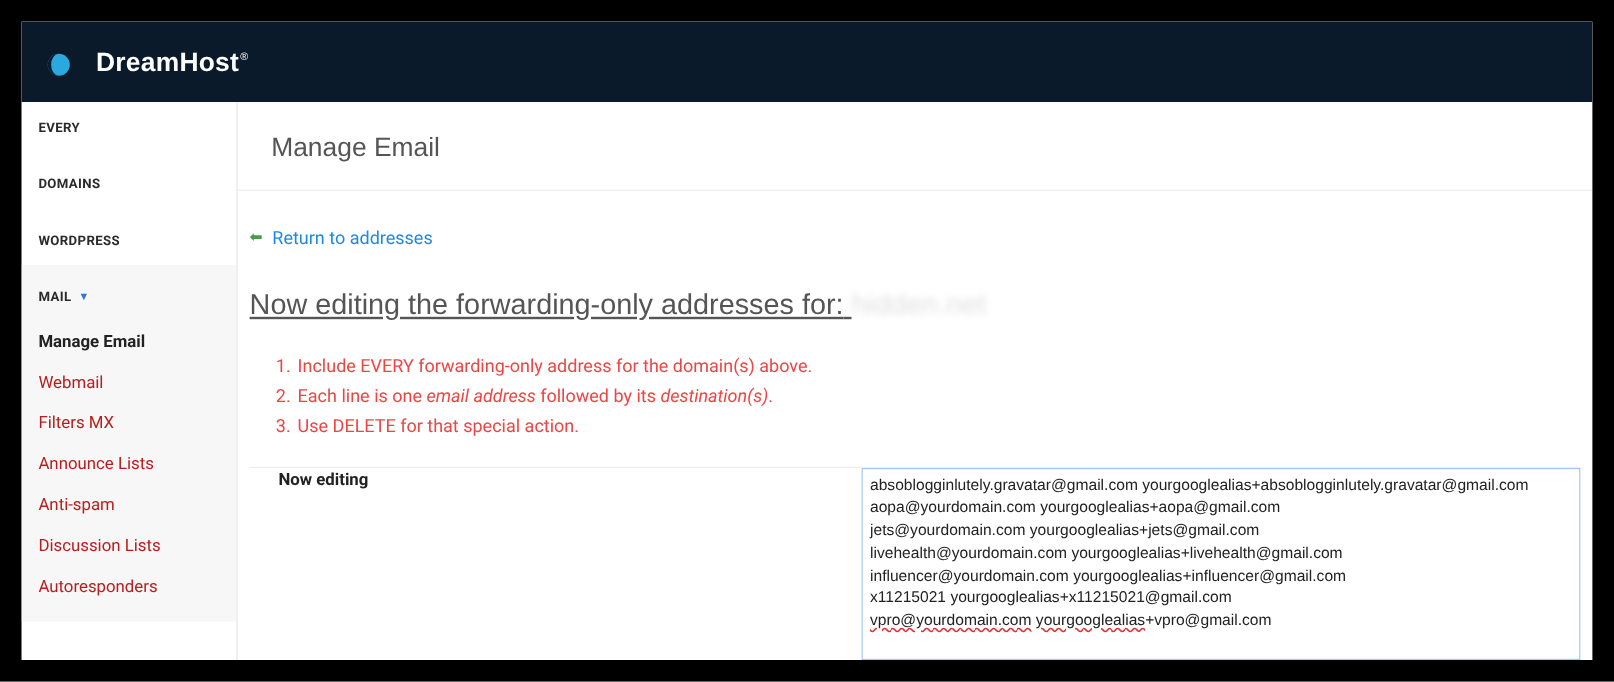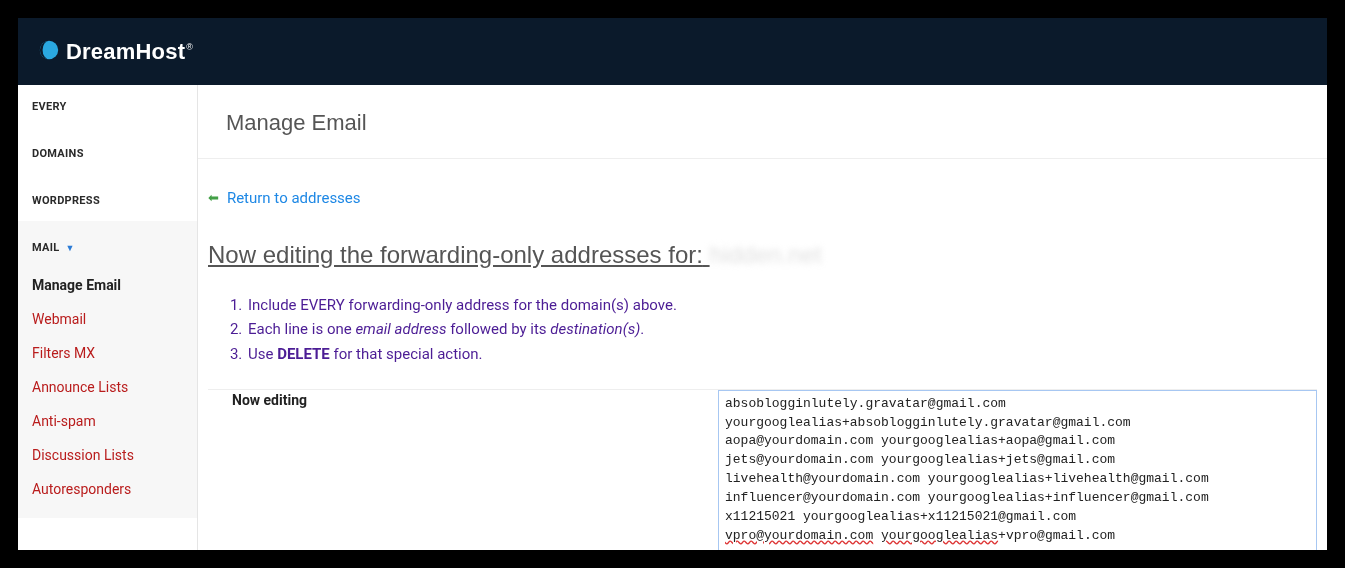--- a/index.html
+++ b/index.html
@@ -21,22 +21,22 @@
   }
   .topbar {
     background: #0b1a2b;
     height: 67px;
     display: flex;
     align-items: center;
     padding-left: 20px;
   }
   .logo {
     display: flex;
-    align-items: flex-start;
-    gap: 6px;
+    align-items: flex-end;
+    gap: 20px;
     color: #fff;
     font-size: 22px;
     font-weight: 600;
     letter-spacing: 0.2px;
   }
   .logo svg { width: 22px; height: 22px; }
   .brand-text { font-family: "Segoe UI", Arial, sans-serif; }
   .reg { font-size: 9px; vertical-align: super; margin-left: 1px; font-weight: 400;}
   .body {
     display: flex;
@@ -100,27 +100,27 @@
     text-decoration: underline;
   }
   .blurred {
     display: inline-block;
     color: #e0e0e0;
     filter: blur(3px);
     user-select: none;
   }
   ol.instructions {
     margin: 24px 0 0 38px;
-    color: #4c1d95;
+    color: #ef4444;
     font-size: 15px;
     line-height: 1.65;
   }
   ol.instructions li { padding-left: 2px; }
   ol.instructions em { font-style: italic; }
-  ol.instructions strong { font-weight: 700; }
+  ol.instructions strong { font-weight: 400; }
   .edit-row {
     display: flex;
     border-top: 1px solid #eee;
     margin-top: 22px;
   }
   .edit-label {
     width: 510px;
     font-size: 14px;
     font-weight: 700;
     color: #222;
@@ -128,21 +128,21 @@
     flex-shrink: 0;
   }
   .edit-box {
     border: 1px solid #a7c7f2;
     background: #fff;
     flex: 1;
     min-height: 160px;
     font-size: 13px;
     color: #222;
     padding: 4px 6px;
-    font-family: Liberation Mono, monospace;
+    font-family: Liberation Sans, sans-serif;
     line-height: 1.45;
     white-space: pre-wrap;
     outline: none;
     resize: none;
   }
   .underlined { text-decoration: underline; text-decoration-color: #d33; text-decoration-style: wavy; }
 </style>
 </head>
 <body>
 

